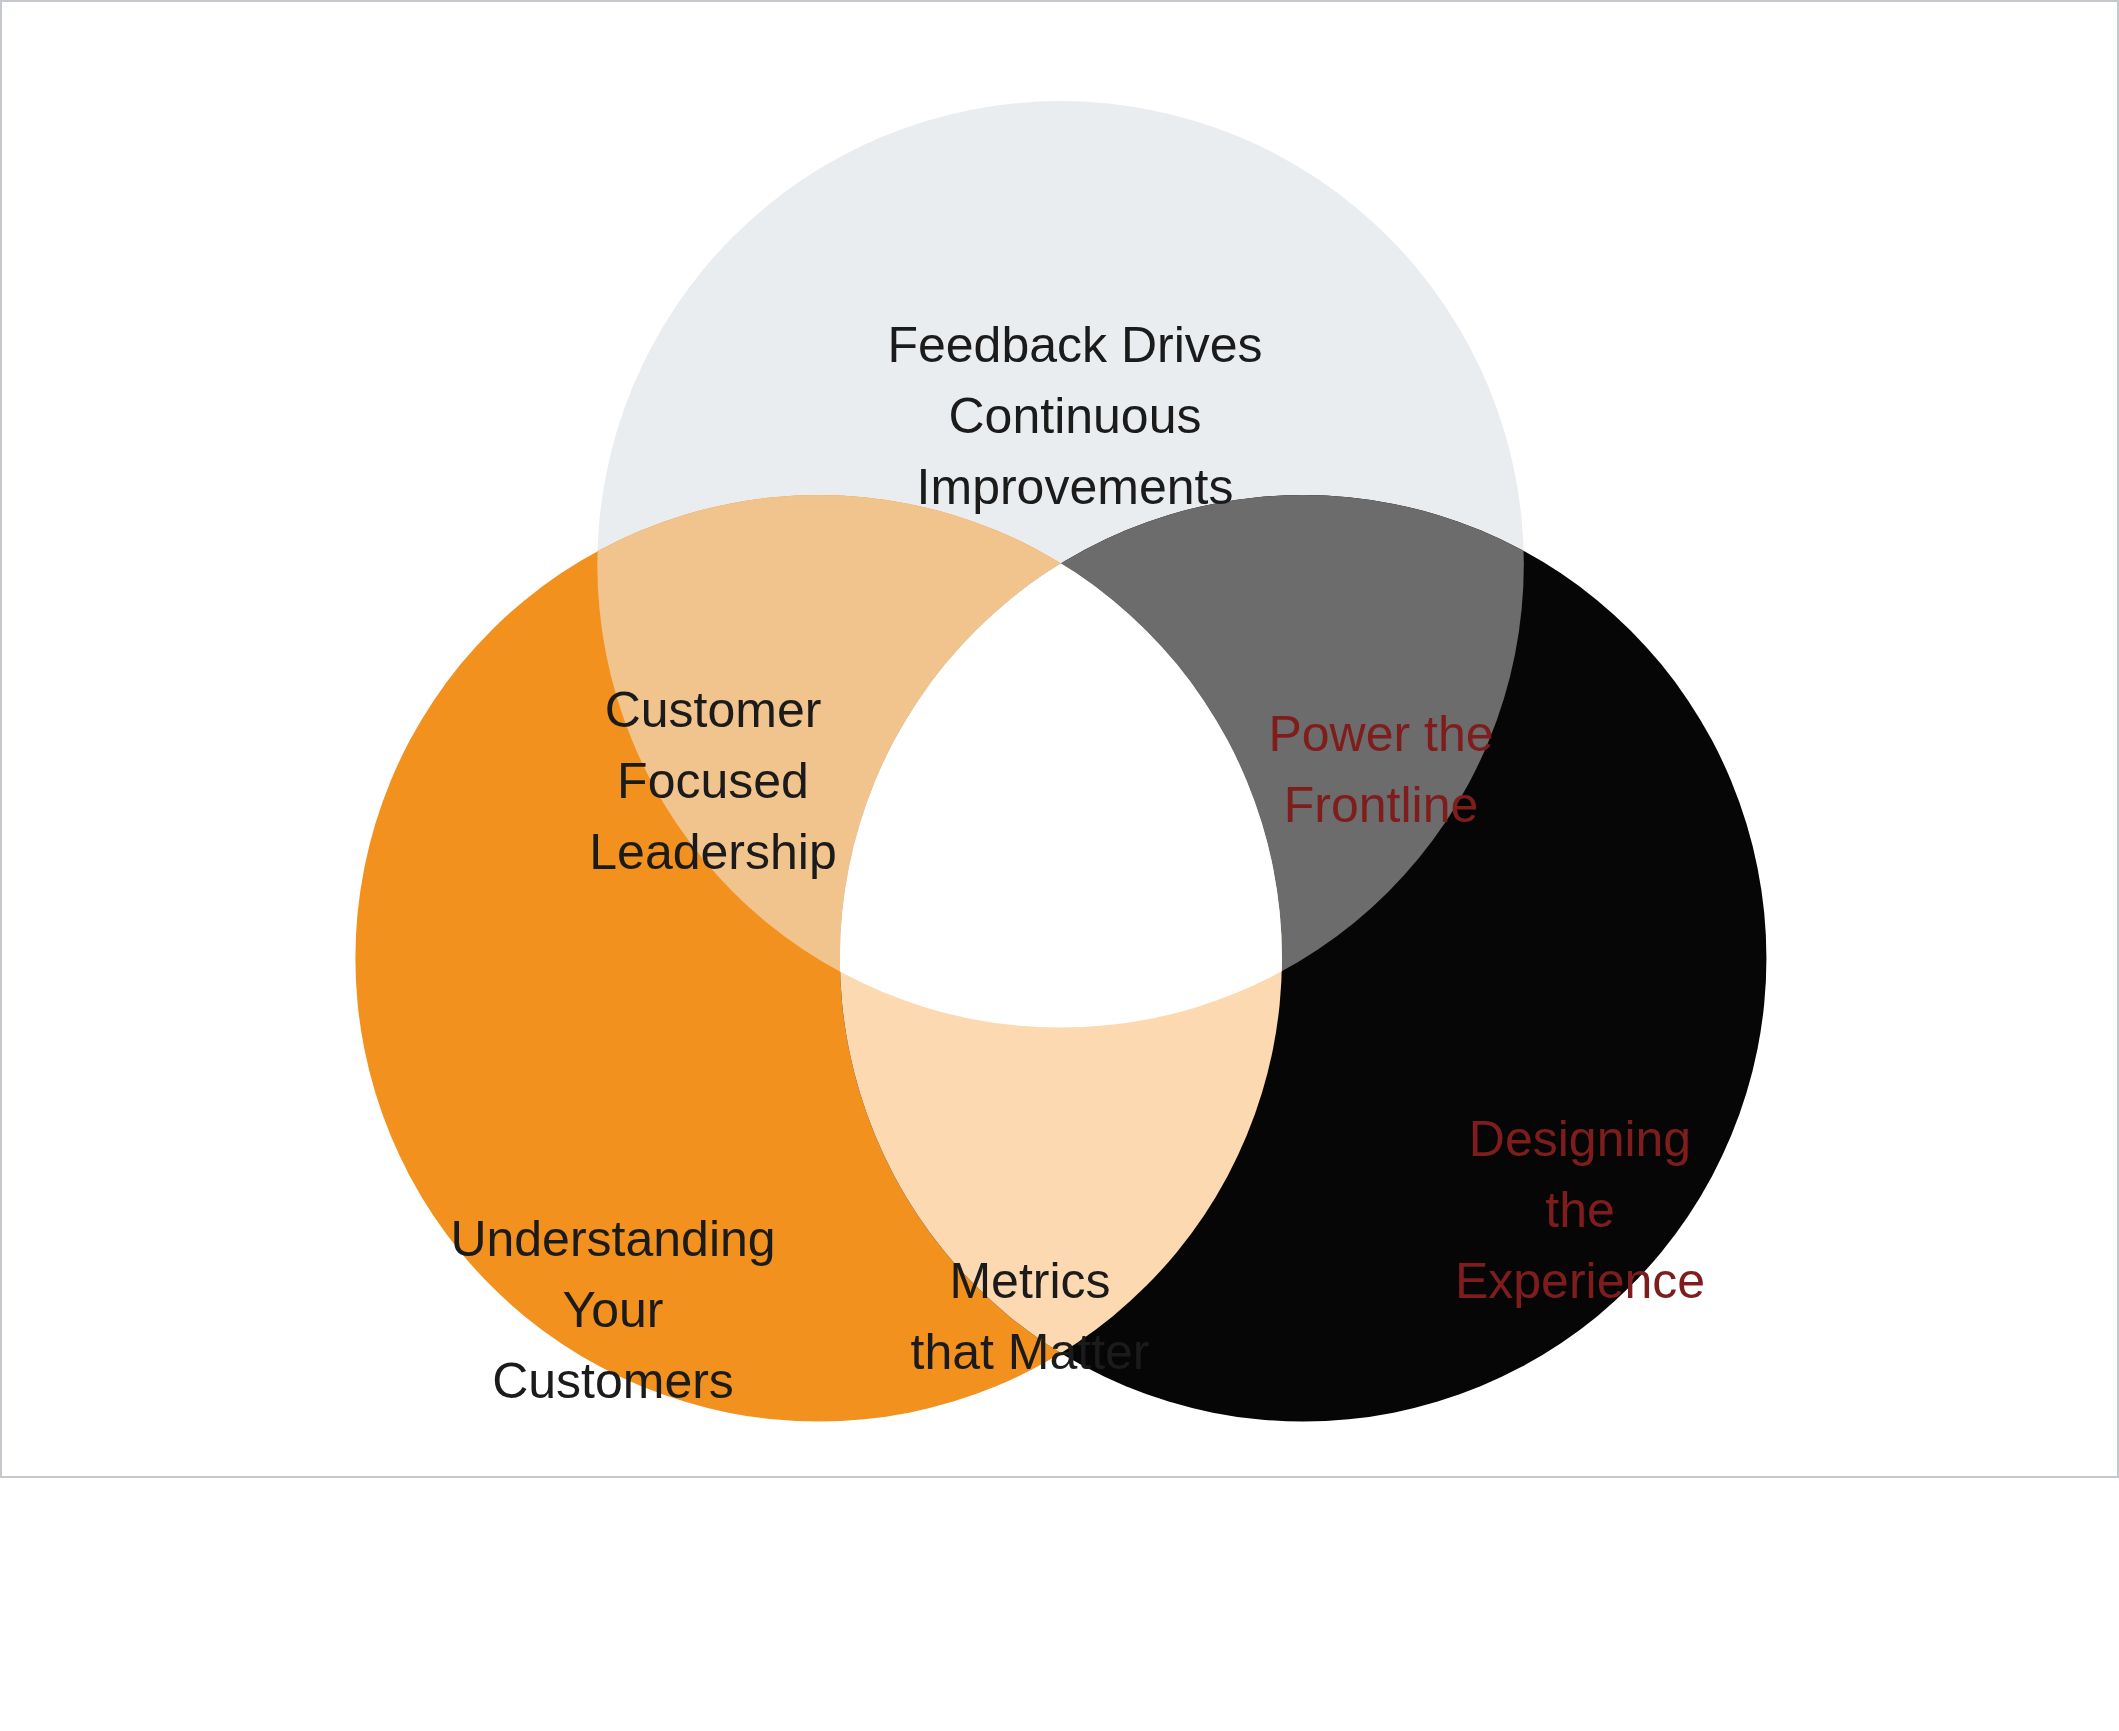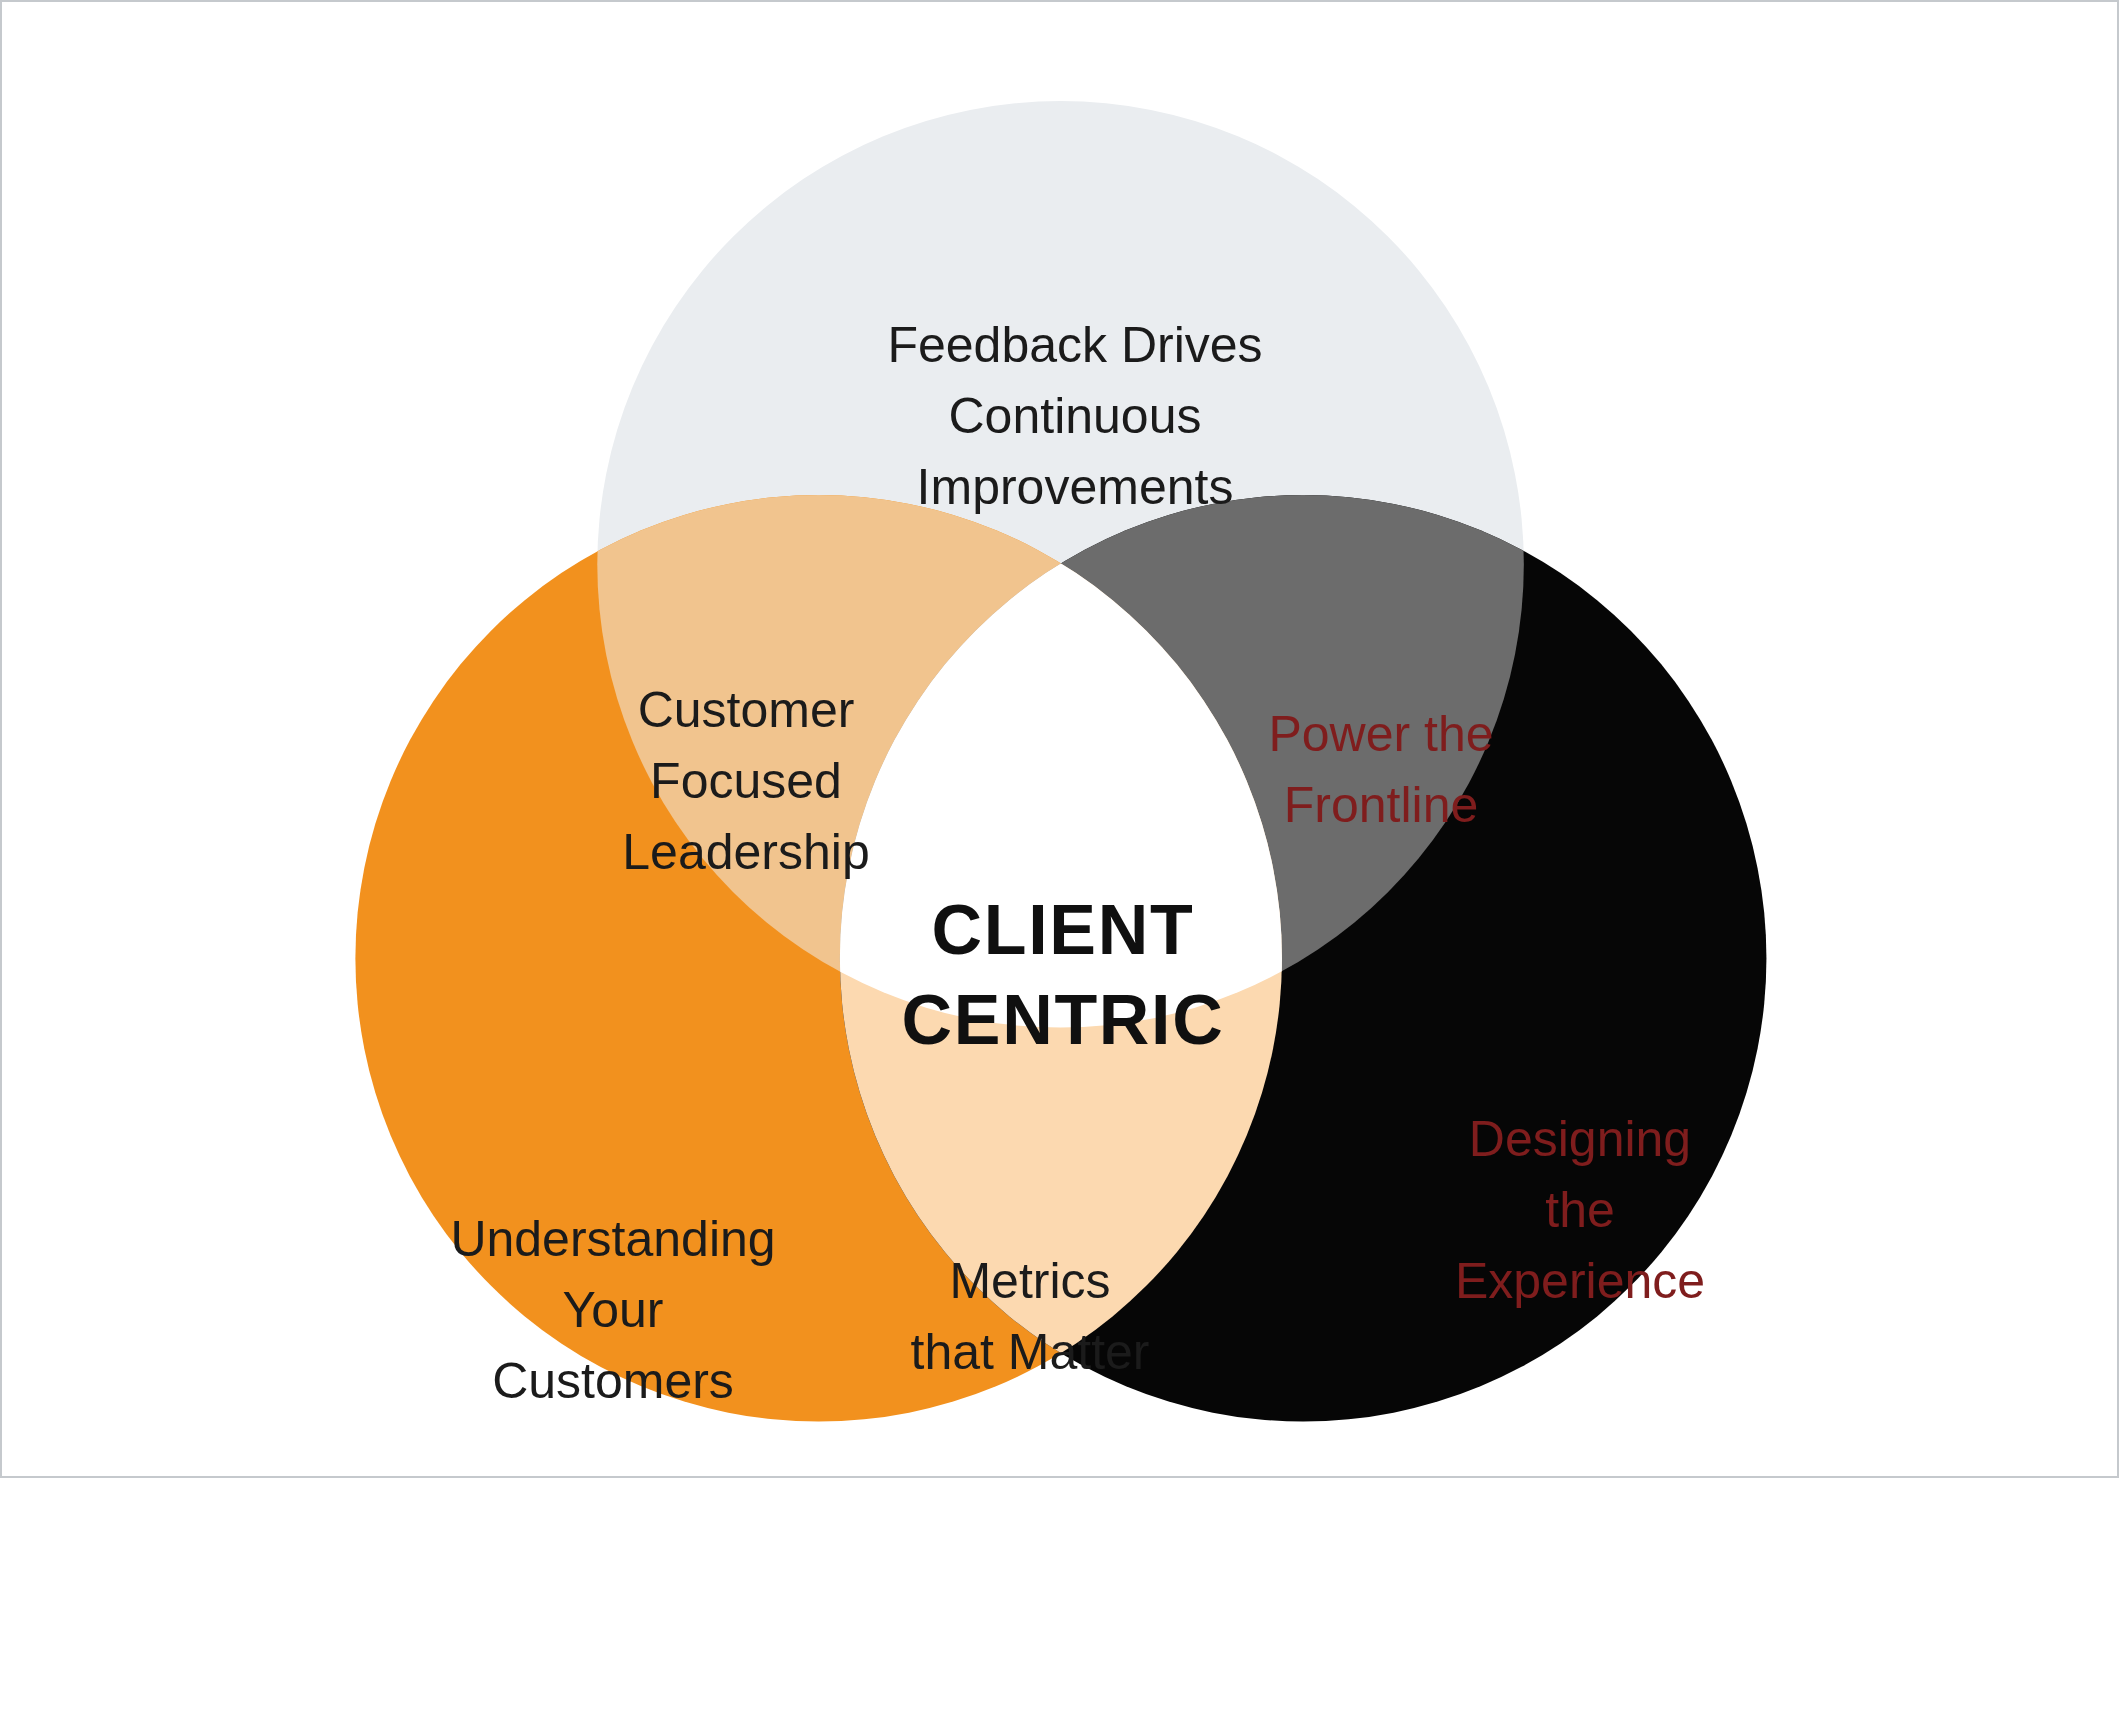--- a/index.html
+++ b/index.html
@@ -80,29 +80,27 @@
       <g clip-path="url(#clipLeft)">
         <circle cx="1620" cy="1352" r="655" fill="#ffffff"></circle>
       </g>
     </g>
   </svg>
 
   <div class="label" style="left:1073px; top:414px;">Feedback Drives
 Continuous
 Improvements</div>
 
-  <div class="label" style="left:744px; top:779px;">Customer
+  <div class="label" style="left:711px; top:779px;">Customer
 Focused
 Leadership</div>
 
   <div class="label light" style="left:1379px; top:768px;">Power the
 Frontline</div>
 
-  <div class="label center-label" style="left:1061px; top:974px;">CLIENT
-CENTRIC</div>
 
   <div class="label" style="left:573px; top:1308px;margin-left:38px;">Understanding
 Your
 Customers</div>
 
   <div class="label" style="left:1028px; top:1315px;">Metrics
 that Matter</div>
 
   <div class="label light" style="left:1578px; top:1208px;">Designing
 the

